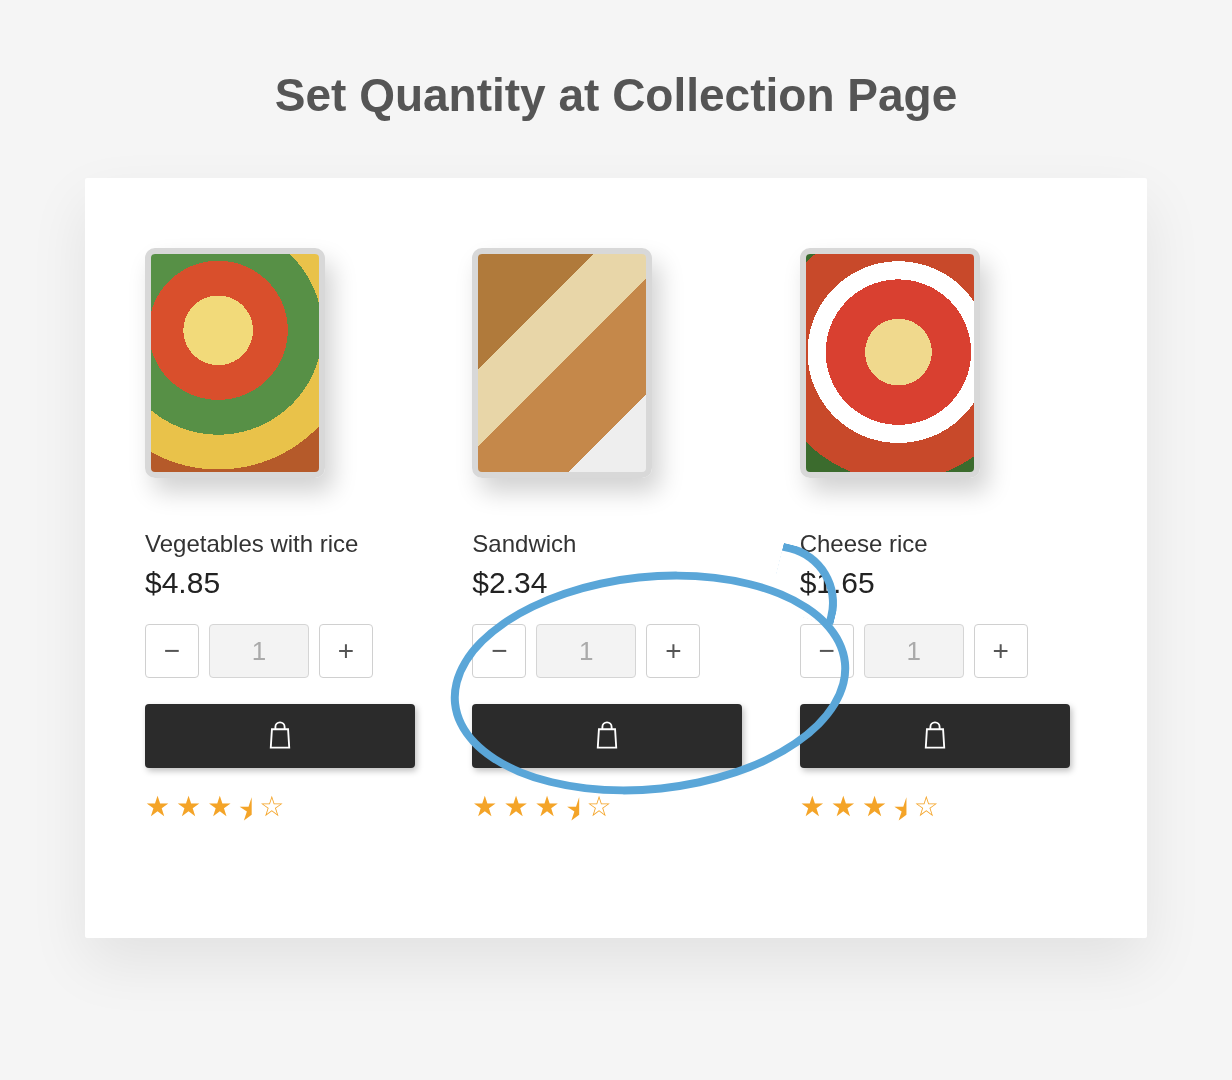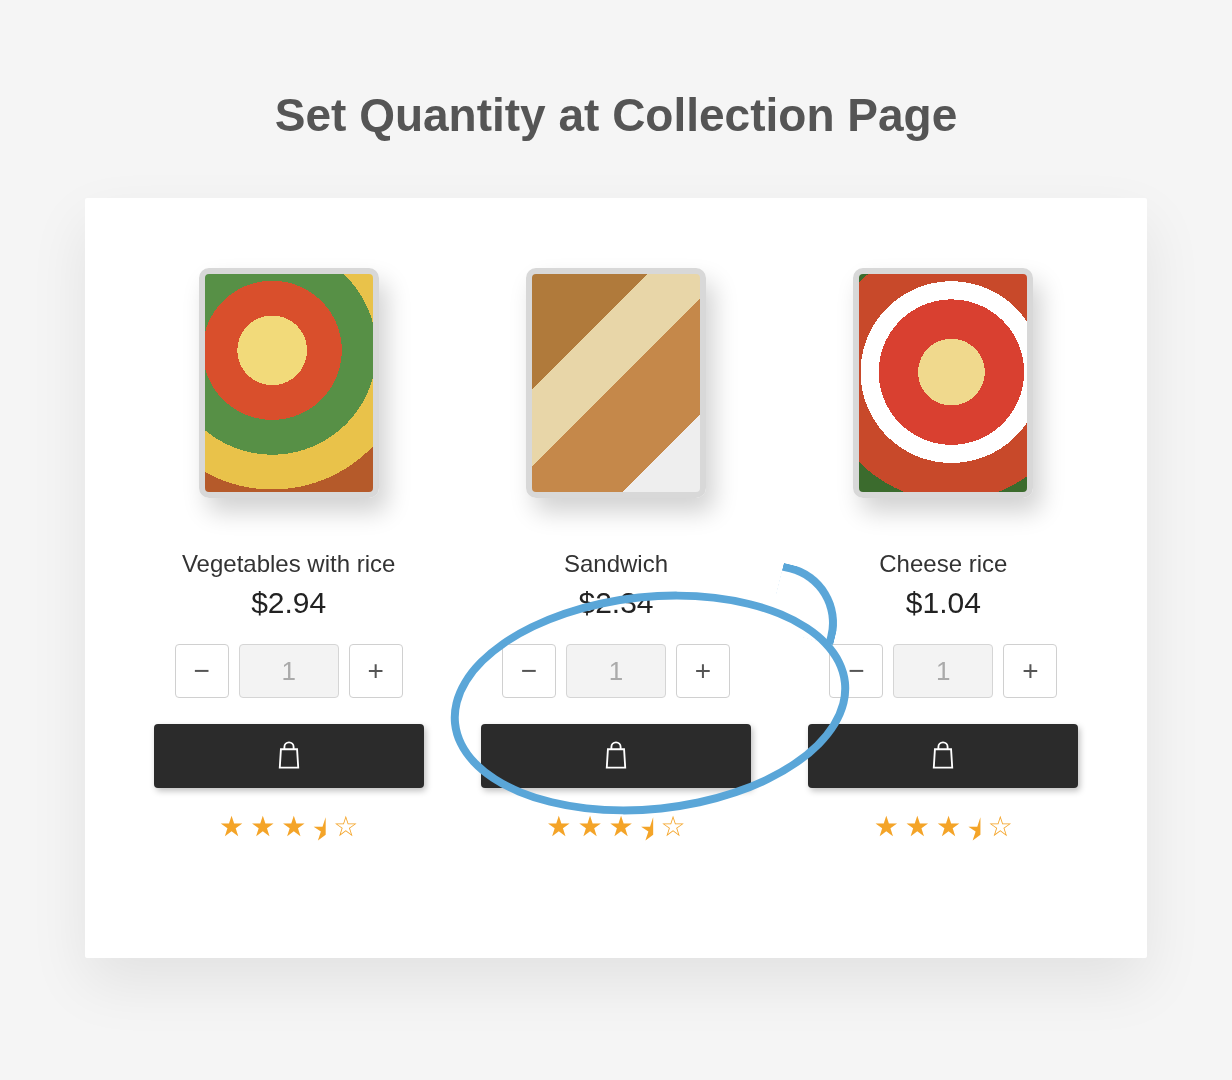--- a/index.html
+++ b/index.html
@@ -8,40 +8,40 @@
     background: #f5f5f5;
     width: 1232px;
     height: 1080px;
     overflow: hidden;
   }
   .page-title {
     text-align: center;
     font-size: 46px;
     font-weight: 600;
     color: #555;
-    padding: 88px 0 56px 0;
+    padding: 68px 0 56px 0;
   }
   .card {
     position: relative;
     background: #fff;
     margin: 0 85px;
     padding: 70px 60px 80px 60px;
     box-shadow: 0 25px 60px rgba(0,0,0,0.08);
     border-radius: 2px;
     min-height: 760px;
   }
   .grid {
     display: flex;
     justify-content: space-between;
     gap: 40px;
   }
   .product {
     display: flex;
     flex-direction: column;
-    align-items: center;
+    align-items: flex-start;
     width: 290px;
   }
   .photo {
     width: 180px;
     height: 230px;
     border-radius: 10px;
     box-shadow: 8px 14px 24px rgba(0,0,0,0.18);
     background: linear-gradient(145deg,#e0e0e0,#bdbdbd);
     position: relative;
     overflow: hidden;
@@ -139,21 +139,21 @@
 <body>
 
 <h1 class="page-title">Set Quantity at Collection Page</h1>
 
 <div class="card">
   <div class="grid">
 
     <div class="product">
       <div class="photo photo-a"></div>
       <div class="name">Vegetables with rice</div>
-      <div class="price">$2.94</div>
+      <div class="price">$4.85</div>
       <div class="qty">
         <button class="qty-btn">−</button>
         <input class="qty-input" value="1" style="">
         <button class="qty-btn">+</button>
       </div>
       <button class="cart-btn">
         <span>
           <svg width="28" height="30" viewBox="0 0 24 26">
               <path d="M5 8h14l1 16H4z"></path>
               <path d="M8 8V6a4 4 0 0 1 8 0v2"></path>
@@ -191,21 +191,21 @@
         <span>★</span>
         <span>★</span>
         <span>⯨</span>
         <span class="empty">☆</span>
       </div>
     </div>
 
     <div class="product">
       <div class="photo photo-c"></div>
       <div class="name">Cheese rice</div>
-      <div class="price">$1.04</div>
+      <div class="price">$1.65</div>
       <div class="qty">
         <button class="qty-btn">−</button>
         <input class="qty-input" value="1" style="">
         <button class="qty-btn">+</button>
       </div>
       <button class="cart-btn">
         <span>
           <svg width="28" height="30" viewBox="0 0 24 26">
               <path d="M5 8h14l1 16H4z"></path>
               <path d="M8 8V6a4 4 0 0 1 8 0v2"></path>

